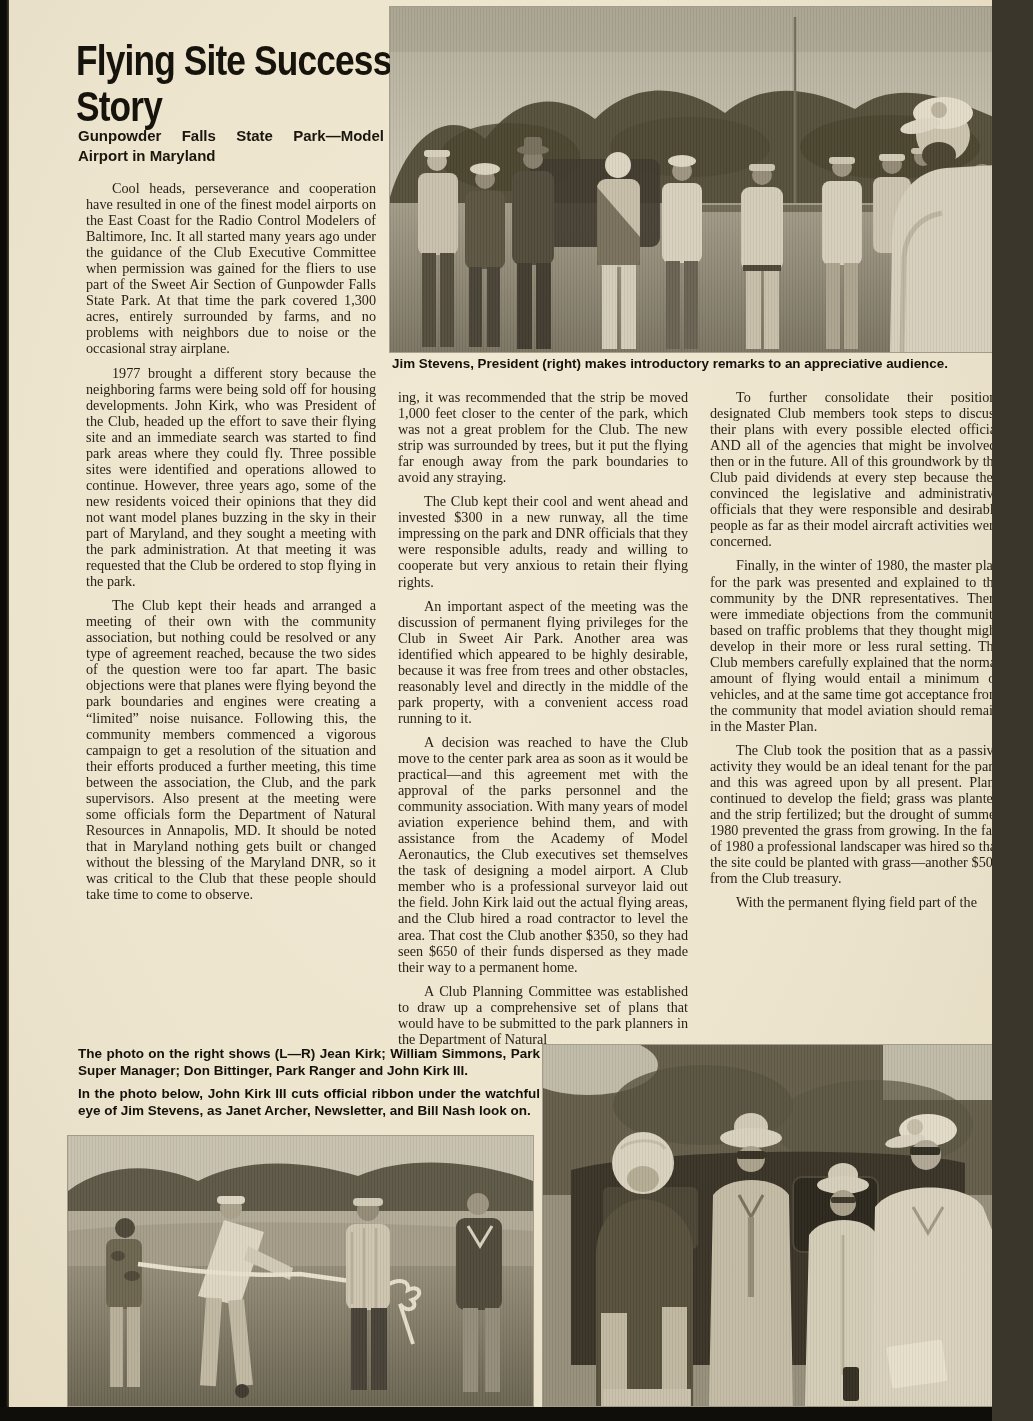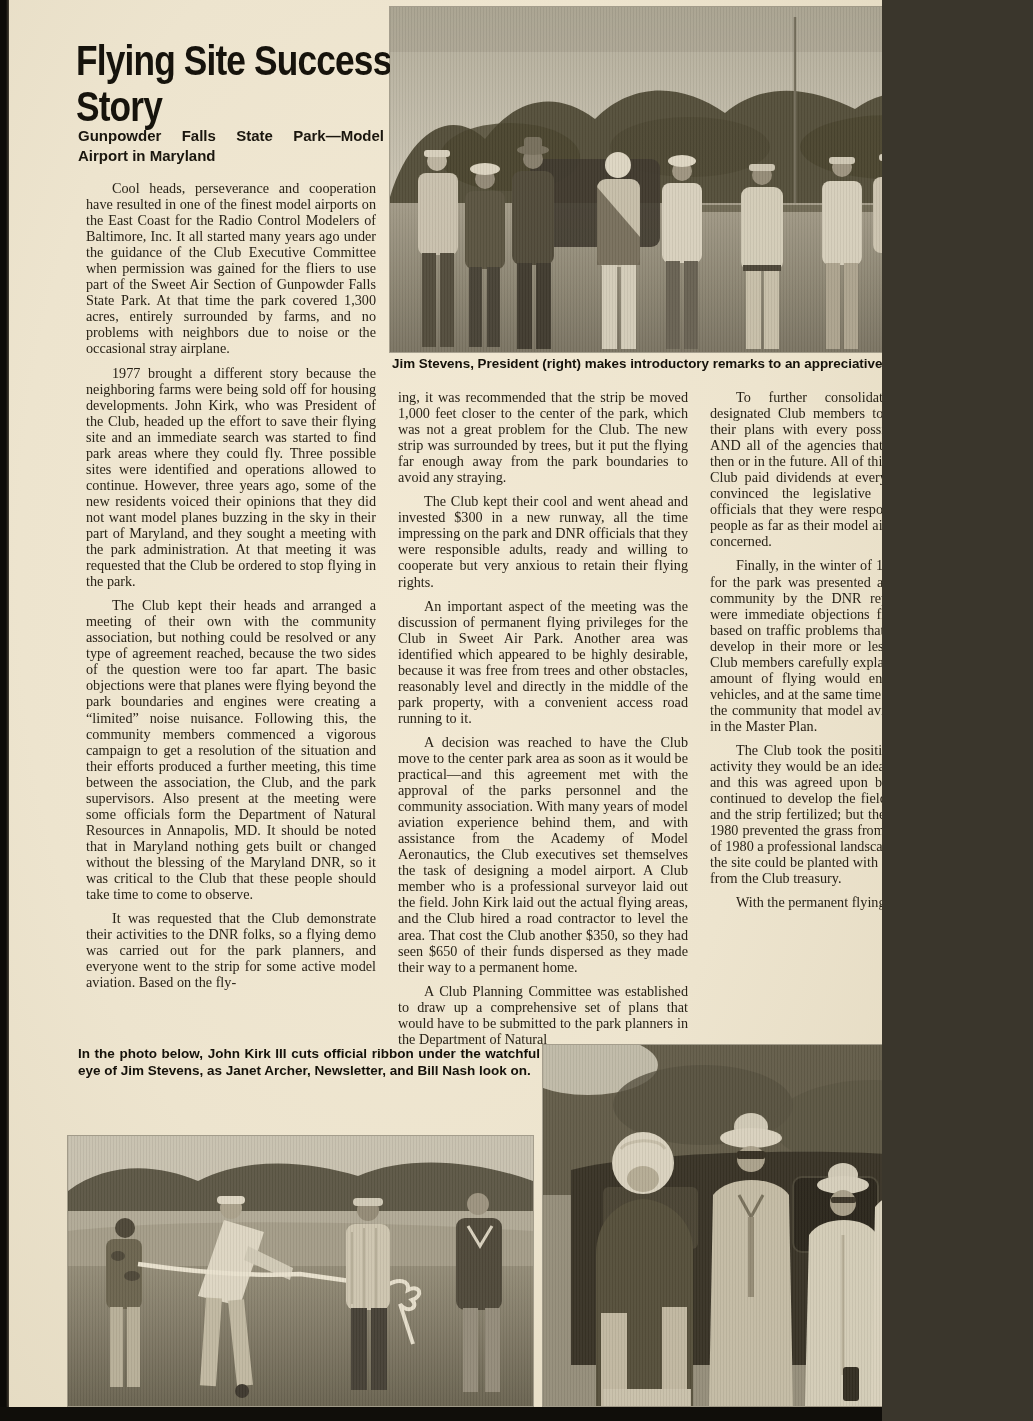--- a/index.html
+++ b/index.html
@@ -1,16 +1,16 @@
 <!DOCTYPE html>
 <html><head>
 <meta charset="utf-8">
 <style>
   html,body{margin:0;padding:0;background:#3a362c;}
-  .page{position:relative;width:882px;height:1421px;overflow:hidden;
+  .page{position:relative;width:992px;height:1421px;overflow:hidden;
         background:radial-gradient(ellipse at 45% 40%, #f2e9d4 0%, #ede4ce 55%, #e3d9c0 100%);
         font-family:"Liberation Serif", serif;color:#261f15;}
   .edge-left{position:absolute;left:0;top:0;width:9px;height:100%;
         background:linear-gradient(90deg,#0d0b08 0 6px,#4a4336 9px);z-index:30;}
   .edge-bottom{position:absolute;left:0;bottom:0;width:100%;height:14px;background:#100e0a;z-index:30;}
 
   .title{position:absolute;left:76px;top:38px;width:420px;
         font-family:"Liberation Sans", sans-serif;font-weight:700;font-size:42px;line-height:46px;
         color:#16130c;letter-spacing:-1px;transform:scaleX(.84);transform-origin:0 0;}
   .title div{white-space:nowrap;}
@@ -138,39 +138,39 @@
       </g>
     </svg>
     <div class="scan"></div>
   </div>
   <div class="cap photo-caption-top">Jim Stevens, President (right) makes introductory remarks to an appreciative audience.</div>
 
   <div class="col" style="left:78px;top:172px;">
     <p>Cool heads, perseverance and cooperation have resulted in one of the finest model airports on the East Coast for the Radio Control Modelers of Baltimore, Inc. It all started many years ago under the guidance of the Club Executive Committee when permission was gained for the fliers to use part of the Sweet Air Section of Gunpowder Falls State Park. At that time the park covered 1,300 acres, entirely surrounded by farms, and no problems with neighbors due to noise or the occasional stray airplane.</p>
     <p>1977 brought a different story because the neighboring farms were being sold off for housing developments. John Kirk, who was President of the Club, headed up the effort to save their flying site and an immediate search was started to find park areas where they could fly. Three possible sites were identified and operations allowed to continue. However, three years ago, some of the new residents voiced their opinions that they did not want model planes buzzing in the sky in their part of Maryland, and they sought a meeting with the park administration. At that meeting it was requested that the Club be ordered to stop flying in the park.</p>
     <p>The Club kept their heads and arranged a meeting of their own with the community association, but nothing could be resolved or any type of agreement reached, because the two sides of the question were too far apart. The basic objections were that planes were flying beyond the park boundaries and engines were creating a “limited” noise nuisance. Following this, the community members commenced a vigorous campaign to get a resolution of the situation and their efforts produced a further meeting, this time between the association, the Club, and the park supervisors. Also present at the meeting were some officials form the Department of Natural Resources in Annapolis, MD. It should be noted that in Maryland nothing gets built or changed without the blessing of the Maryland DNR, so it was critical to the Club that these people should take time to come to observe.</p>
-    <p>It was requested that the Club demonstrate their activities to the DNR folks, so a flying demo was carried out for the park planners, and everyone went to the strip for some active model aviation. Based on the fly-</p>
   </div>
 
   <div class="col" style="left:390px;top:381px;">
     <p class="cont">ing, it was recommended that the strip be moved 1,000 feet closer to the center of the park, which was not a great problem for the Club. The new strip was surrounded by trees, but it put the flying far enough away from the park boundaries to avoid any straying.</p>
     <p>The Club kept their cool and went ahead and invested $300 in a new runway, all the time impressing on the park and DNR officials that they were responsible adults, ready and willing to cooperate but very anxious to retain their flying rights.</p>
     <p>An important aspect of the meeting was the discussion of permanent flying privileges for the Club in Sweet Air Park. Another area was identified which appeared to be highly desirable, because it was free from trees and other obstacles, reasonably level and directly in the middle of the park property, with a convenient access road running to it.</p>
     <p>A decision was reached to have the Club move to the center park area as soon as it would be practical—and this agreement met with the approval of the parks personnel and the community association. With many years of model aviation experience behind them, and with assistance from the Academy of Model Aeronautics, the Club executives set themselves the task of designing a model airport. A Club member who is a professional surveyor laid out the field. John Kirk laid out the actual flying areas, and the Club hired a road contractor to level the area. That cost the Club another $350, so they had seen $650 of their funds dispersed as they made their way to a permanent home.</p>
     <p>A Club Planning Committee was established to draw up a comprehensive set of plans that would have to be submitted to the park planners in the Department of Natural</p>
   </div>
 
   <div class="col" style="left:702px;top:381px;">
     <p>To further consolidate their position, designated Club members took steps to discuss their plans with every possible elected official AND all of the agencies that might be involved, then or in the future. All of this groundwork by the Club paid dividends at every step because they convinced the legislative and administrative officials that they were responsible and desirable people as far as their model aircraft activities were concerned.</p>
     <p>Finally, in the winter of 1980, the master plan for the park was presented and explained to the community by the DNR representatives. There were immediate objections from the community based on traffic problems that they thought might develop in their more or less rural setting. The Club members carefully explained that the normal amount of flying would entail a minimum of vehicles, and at the same time got acceptance from the community that model aviation should remain in the Master Plan.</p>
     <p>The Club took the position that as a passive activity they would be an ideal tenant for the park and this was agreed upon by all present. Plans continued to develop the field; grass was planted and the strip fertilized; but the drought of summer 1980 prevented the grass from growing. In the fall of 1980 a professional landscaper was hired so that the site could be planted with grass—another $500 from the Club treasury.</p>
     <p>With the permanent flying field part of the</p>
   </div>
 
   <div class="cap bottom-notes">
+    <p>The photo on the right shows (L—R) Jean Kirk; William Simmons, Park Super Manager; Don Bittinger, Park Ranger and John Kirk III.</p>
     <p>In the photo below, John Kirk III cuts official ribbon under the watchful eye of Jim Stevens, as Janet Archer, Newsletter, and Bill Nash look on.</p>
   </div>
 
   <div class="photo" style="left:68px;top:1136px;width:465px;height:270px;">
     <svg viewBox="0 0 465 270" preserveAspectRatio="none">
       <defs>
         <linearGradient id="fg" x1="0" y1="0" x2="0" y2="1">
           <stop offset="0" stop-color="#8b8573"></stop>
             <stop offset="1" stop-color="#5d5848"></stop>
         </linearGradient>

